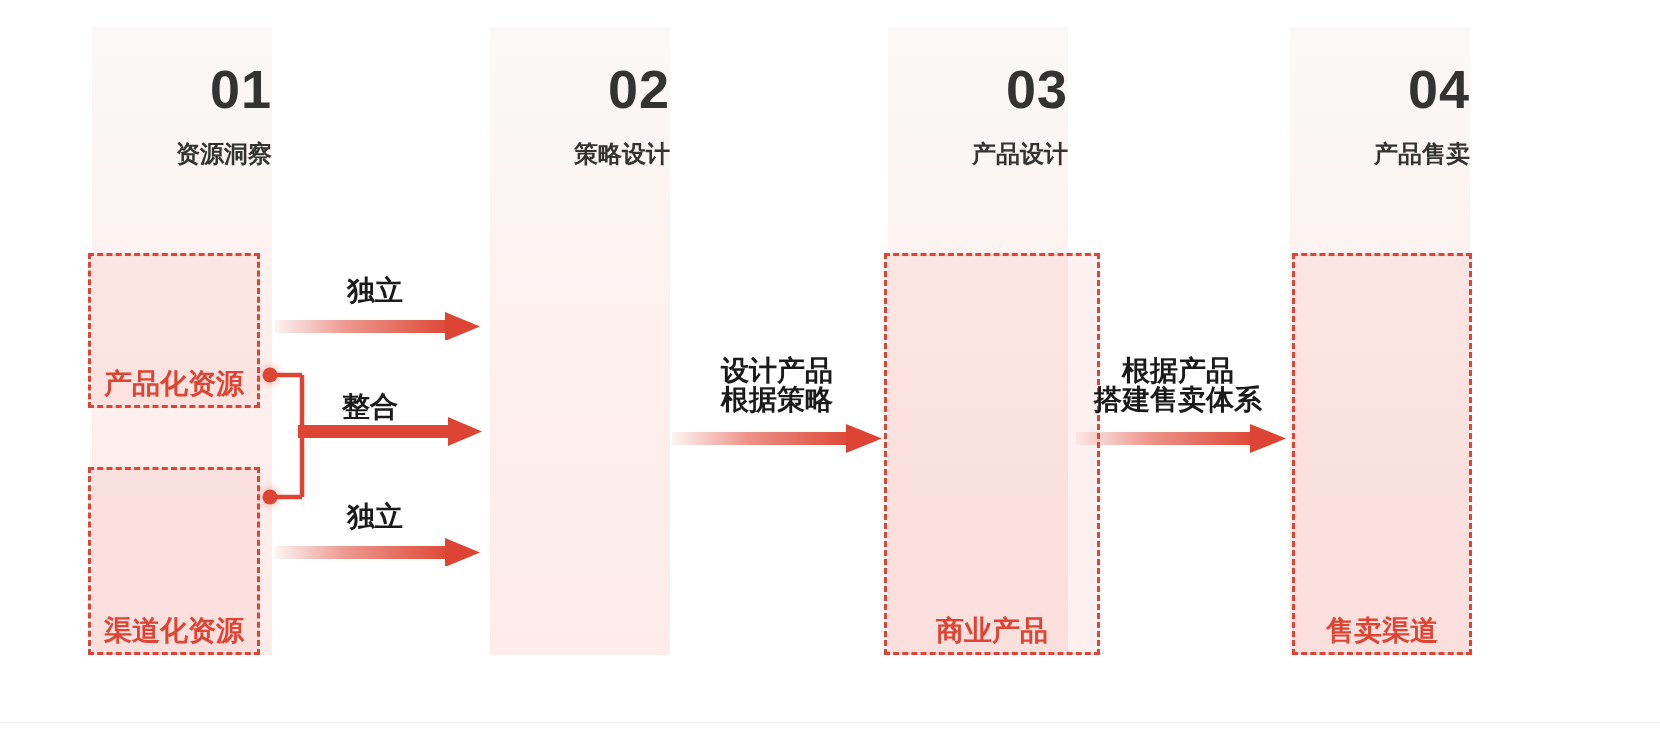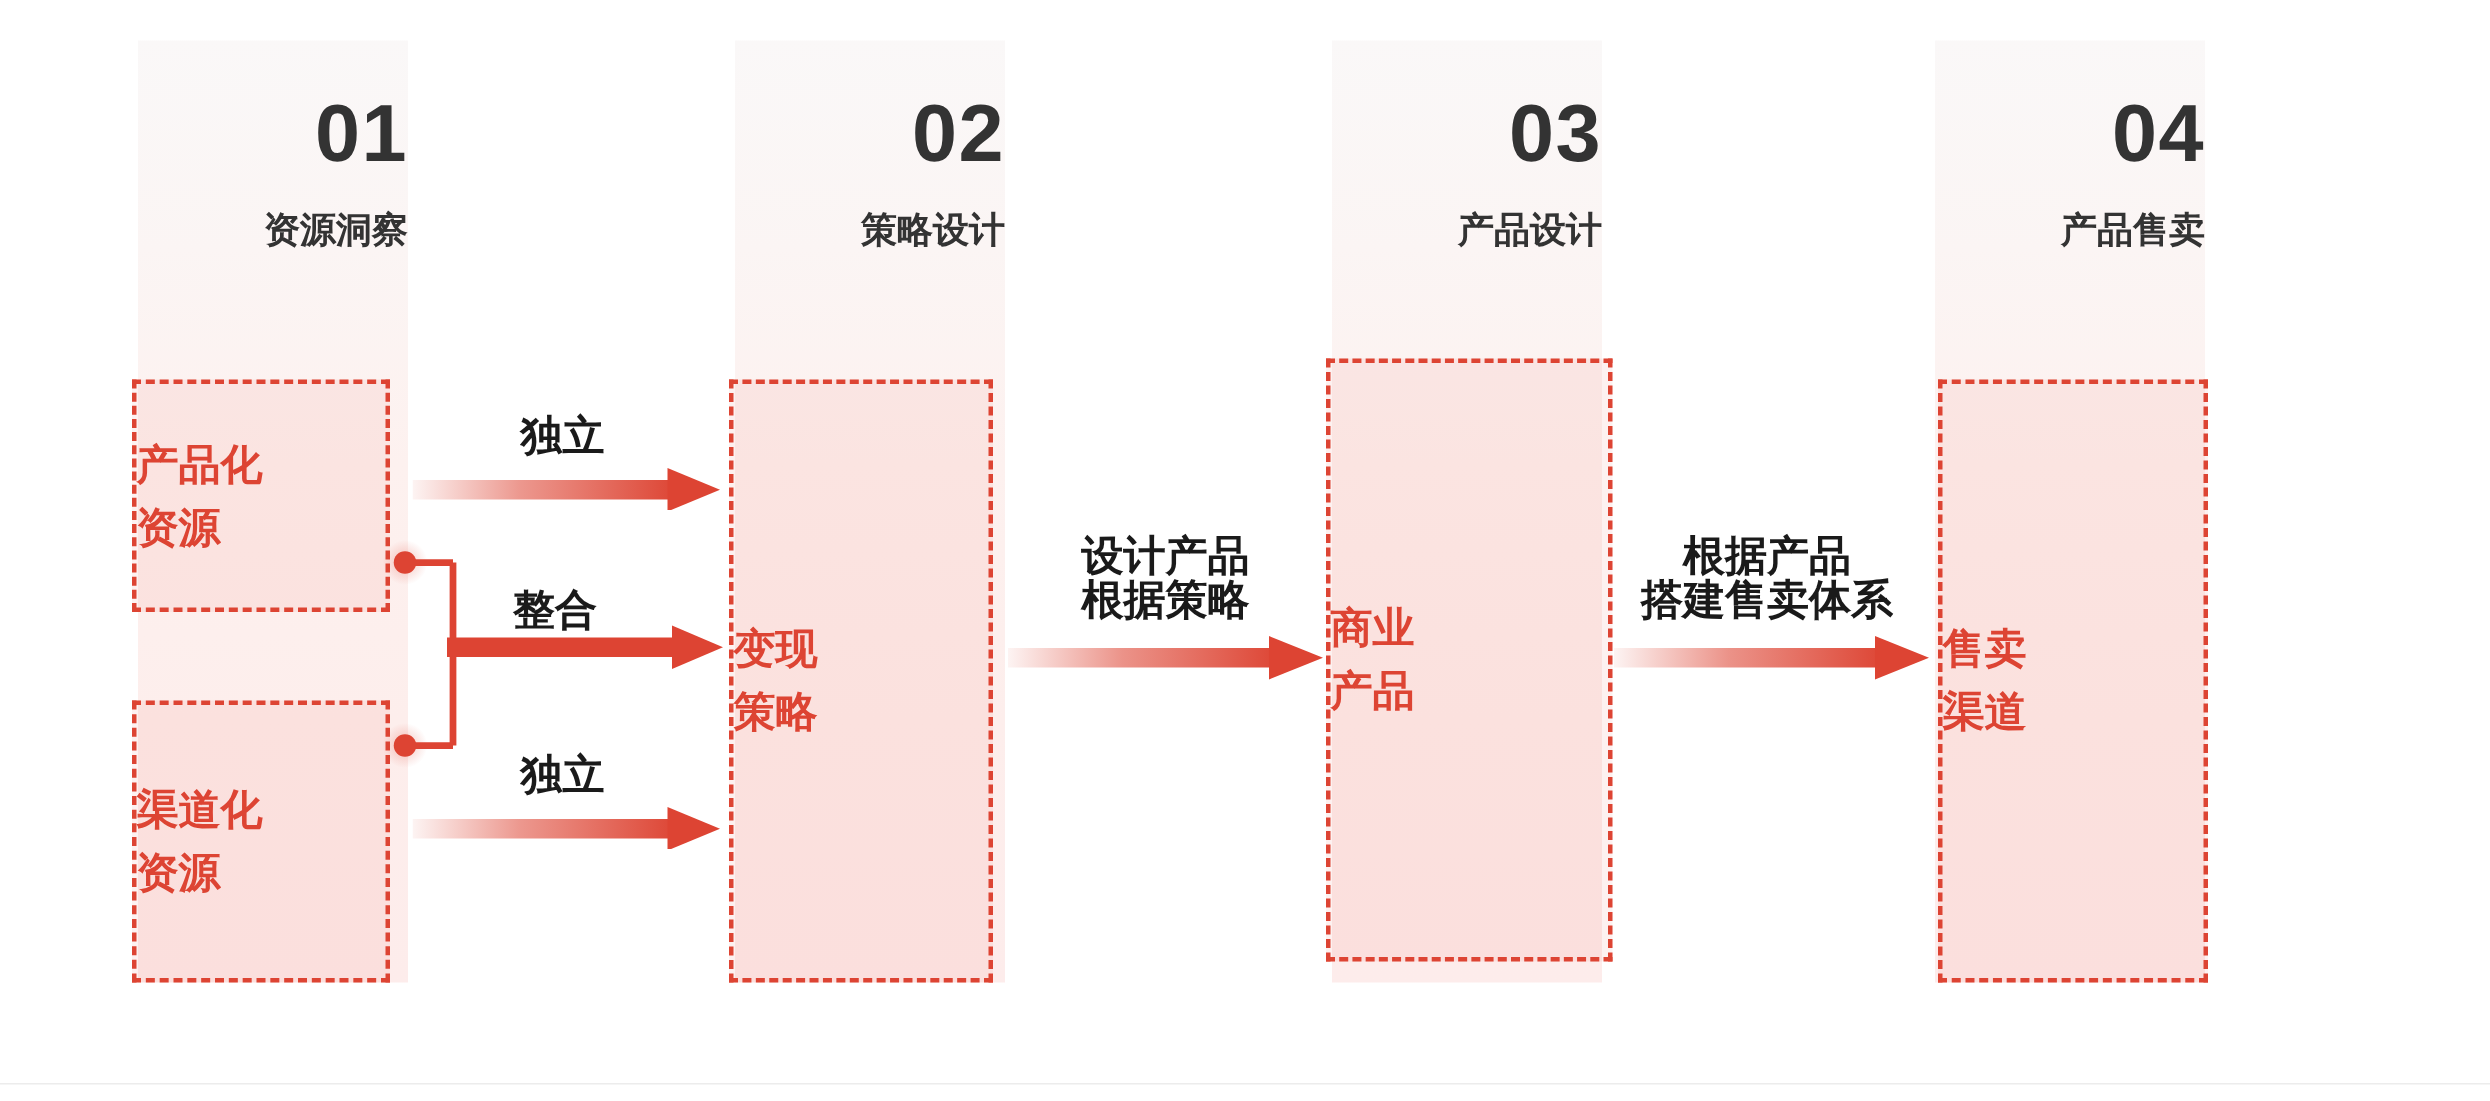--- a/index.html
+++ b/index.html
@@ -67,22 +67,22 @@
     white-space: nowrap;
   }
 
   
   .node {
     position: absolute;
     box-sizing: border-box;
     border: 3px dashed #dd4433;
     background: rgba(228, 70, 50, 0.075);
     display: flex;
-    flex-direction: column;
-    align-items: flex-start;
+    flex-direction: row;
+    align-items: flex-end;
     justify-content: center;
     z-index: 4;
   }
   .node-label {
     font-size: 28px;
     font-weight: bold;
     color: #dd4433;
     line-height: 42px;
     text-align: center;
     white-space: nowrap;
@@ -94,21 +94,21 @@
   }
   .node.n-chan {
     left: 88px;  top: 467px;  width: 172px; height: 188px;
   }
   
   .node.n-strategy {
     left: 486px; top: 253px;  width: 176px; height: 402px;
   }
   
   .node.n-bizprod {
-    left: 884px; top: 239px;  width: 191px; height: 402px;
+    left: 884px; top: 253px;  width: 216px; height: 402px;
   }
   
   .node.n-channel {
     left: 1292px; top: 253px; width: 180px; height: 402px;
   }
 
   
   .bracket {
     position: absolute;
     left: 248px;
@@ -191,24 +191,20 @@
   <div class="node n-prod">
     <div class="node-label">产品化</div>
     <div class="node-label">资源</div>
   </div>
 
   <div class="node n-chan">
     <div class="node-label">渠道化</div>
     <div class="node-label">资源</div>
   </div>
 
-  <div class="node n-strategy">
-    <div class="node-label">变现</div>
-    <div class="node-label">策略</div>
-  </div>
 
   <div class="node n-bizprod">
     <div class="node-label">商业</div>
     <div class="node-label">产品</div>
   </div>
 
   <div class="node n-channel">
     <div class="node-label">售卖</div>
     <div class="node-label">渠道</div>
   </div>

